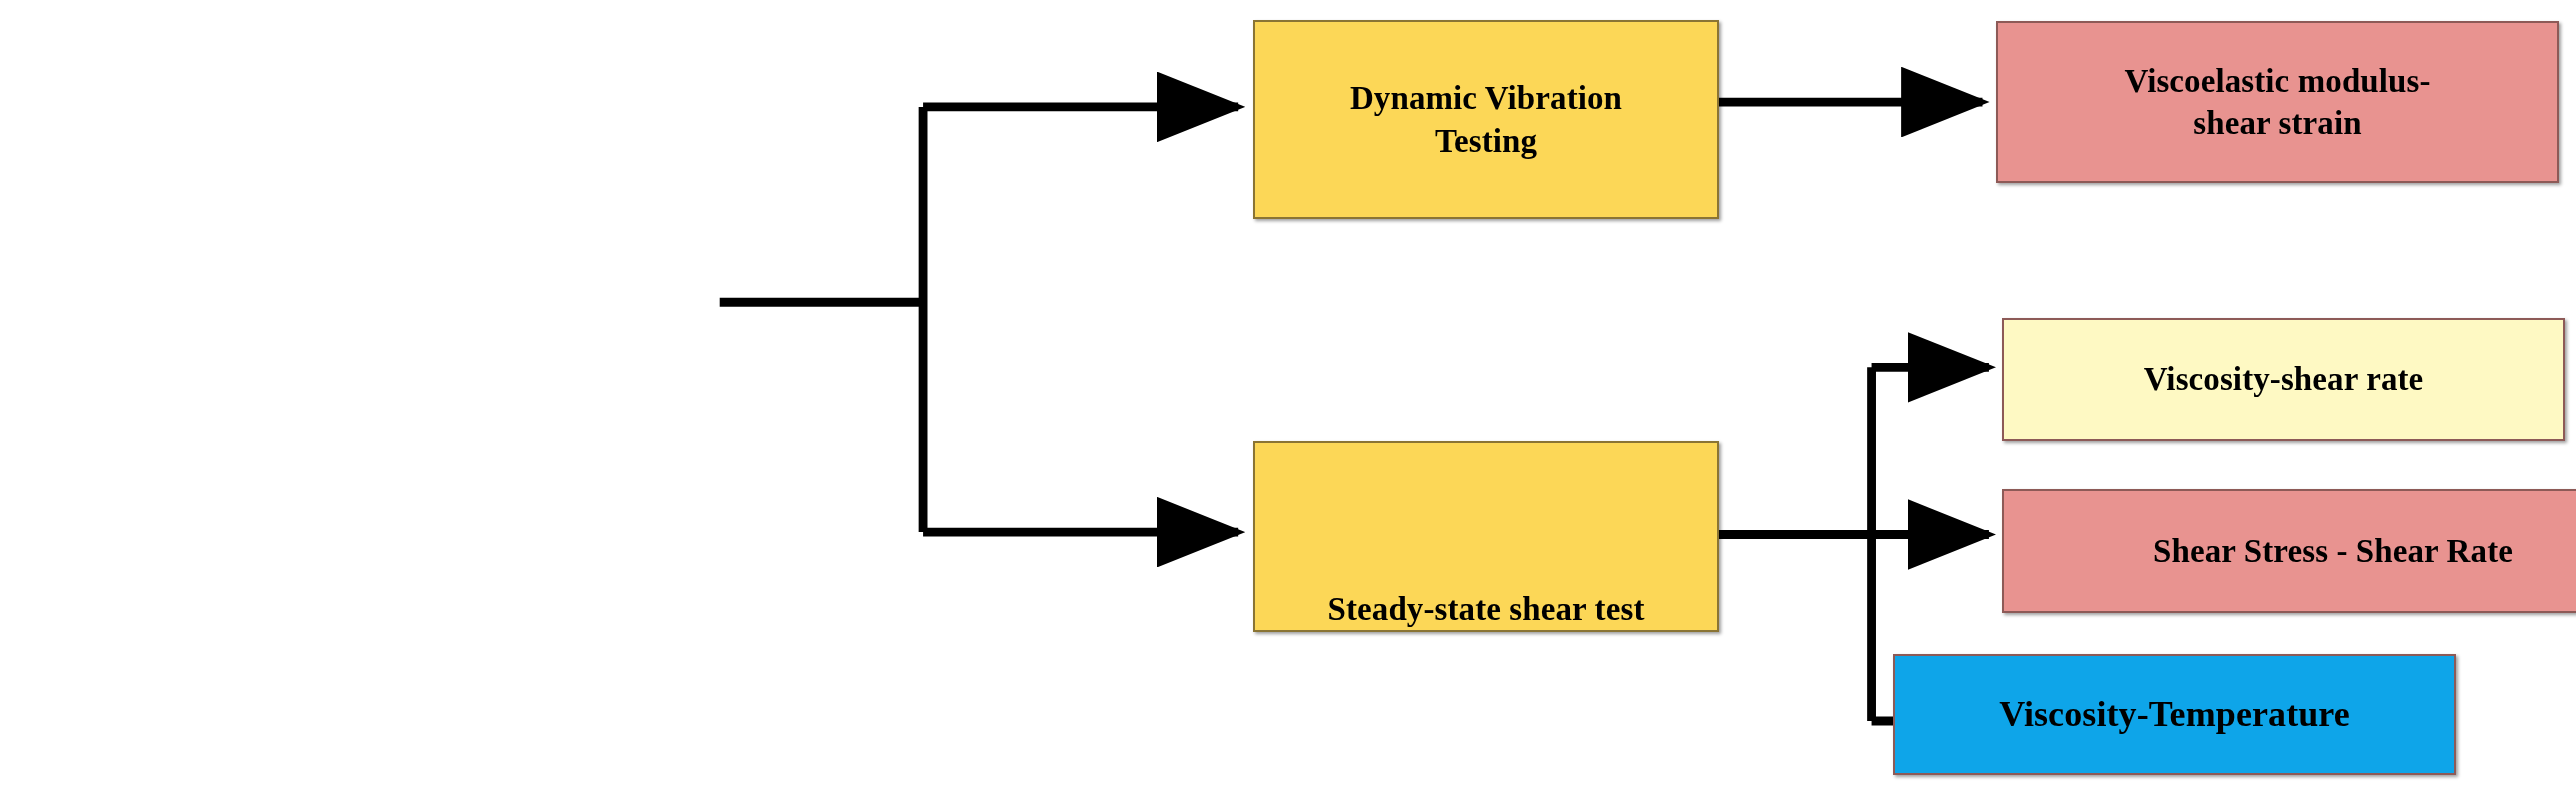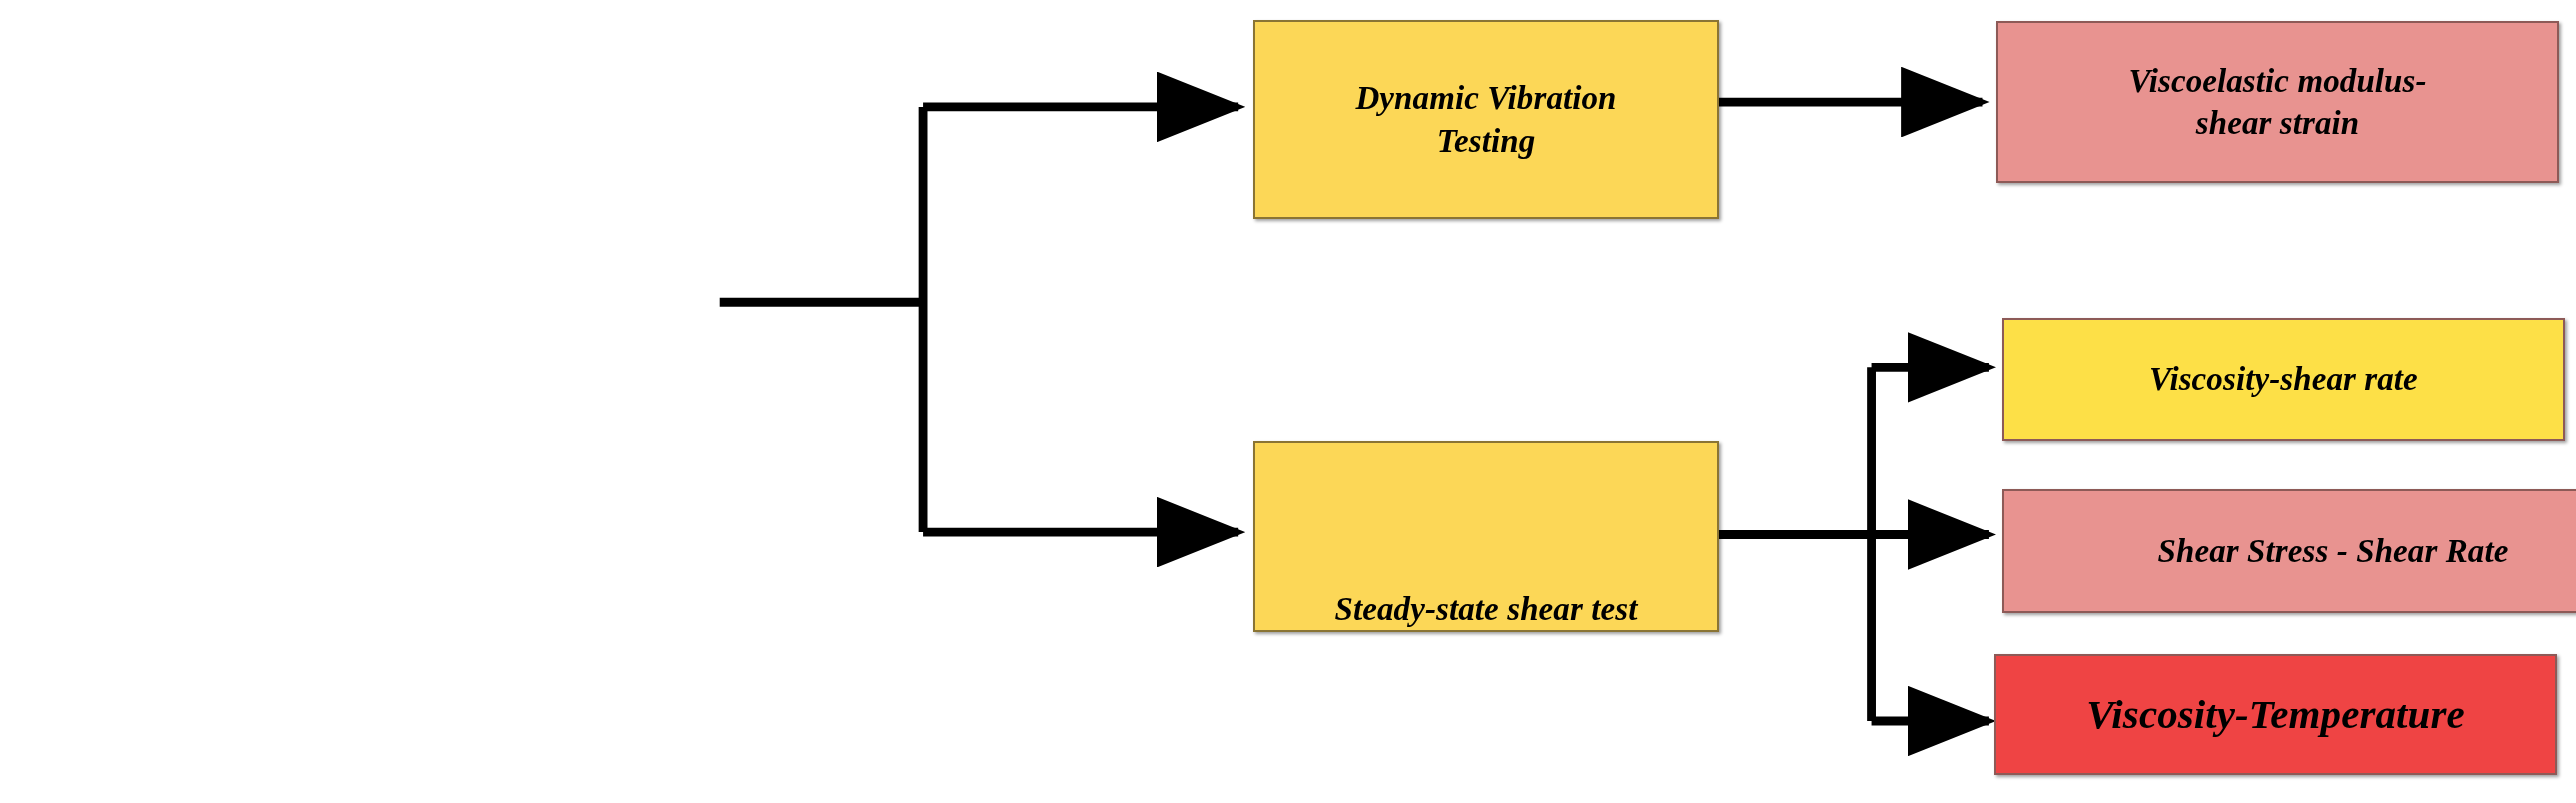--- a/index.html
+++ b/index.html
@@ -31,21 +31,20 @@
     display: flex;
     align-items: center;
     justify-content: center;
     text-align: center;
     color: #000000;
     font-weight: bold;
     line-height: 1.28;
     letter-spacing: 0.1px;
     border: 2.4px solid #7a6a4f;
     box-shadow: 2.4px 2.4px 3.2px rgba(0,0,0,0.38);
-    font-style: italic;
   }
   .node .label {
     display: block;
     padding: 0 11.3px;
     white-space: pre-line;
   }
   .node-root {
     left: 16px;
     top: 122px;
     width: 703px;
@@ -80,42 +79,42 @@
     height: 162px;
     background: #e89390;
     border-color: #8d5a57;
     font-size: 33px;
   }
   .node-out-2 {
     left: 2002px;
     top: 318px;
     width: 563px;
     height: 123px;
-    background: #fde047;
+    background: #fef9c3;
     border-color: #8d5a57;
     font-size: 33px;
   }
   .node-out-3 {
     left: 2002px;
     top: 481px;
     width: 662px;
     height: 124px;
     background: #e89390;
     border-color: #8d5a57;
     font-size: 33px;
     margin-top: 8px;
   }
   .node-out-4 {
-    left: 1994px;
+    left: 1893px;
     top: 654px;
     width: 563px;
     height: 121px;
-    background: #ef4444;
+    background: #0ea5e9;
     border-color: #8d5a57;
-    font-size: 41px;
+    font-size: 36px;
   }
 </style>
 </head>
 <body>
 
 <div id="canvas">
 
   <svg id="edges" viewBox="0 0 3204 999" width="2576" height="803" xmlns="http://www.w3.org/2000/svg">
     <defs>
       <marker id="arrowhead" markerWidth="10" markerHeight="8" refX="9.2" refY="4" orient="auto" markerUnits="strokeWidth">

